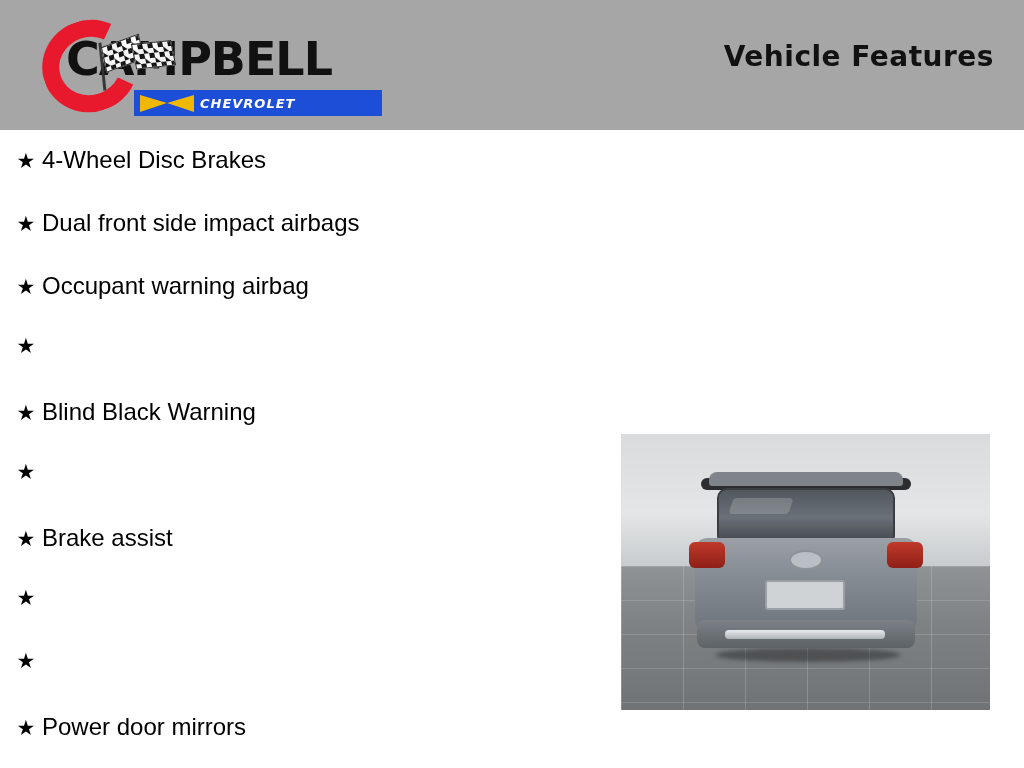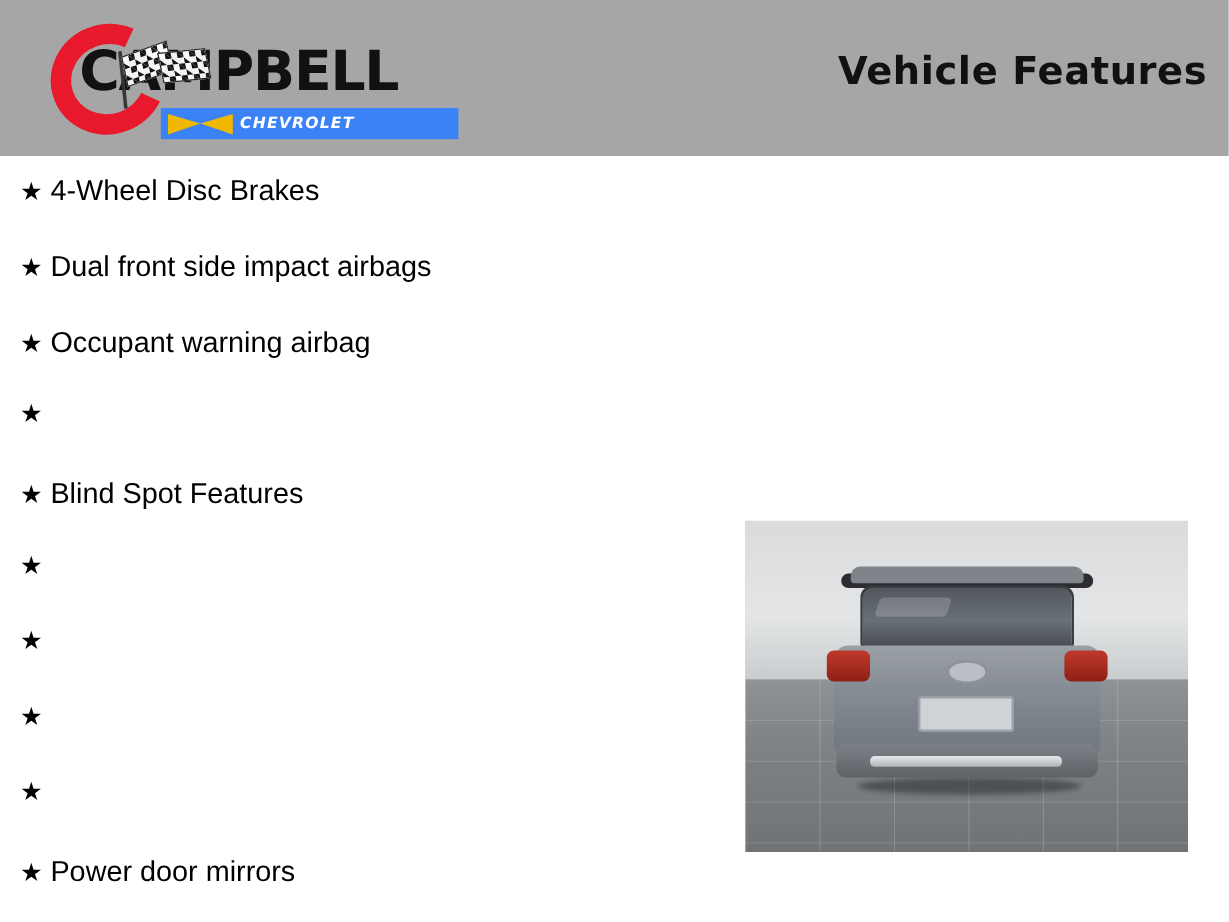--- a/index.html
+++ b/index.html
@@ -82,21 +82,21 @@
     background: #333;
     transform: rotate(6deg);
   }
   
   .bowtie-bar {
     position: absolute;
     left: 92px;
     top: 76px;
     width: 248px;
     height: 26px;
-    background: #3b82f6;
+    background: #1d4ed8;
     display: flex;
     align-items: center;
     padding-left: 6px;
   }
   .bowtie {
     width: 54px;
     height: 17px;
     position: relative;
     flex: 0 0 auto;
     margin-right: 6px;
@@ -115,25 +115,25 @@
     color: #ffffff;
     font-family: "DejaVu Sans", sans-serif;
     font-weight: bold;
     font-size: 13px;
     letter-spacing: 1px;
     font-style: italic;
   }
 
   .header-title {
     position: absolute;
-    right: 18px;
+    right: 30px;
     top: 40px;
     font-family: "DejaVu Sans", sans-serif;
     font-weight: bold;
-    font-size: 32px;
+    font-size: 28px;
     color: #111111;
     letter-spacing: 0.5px;
   }
 
   
   .content {
     position: relative;
     width: 1024px;
     height: 638px;
     background: #ffffff;
@@ -291,27 +291,28 @@
     </li>
     <li class="feature-item">
       <span class="star">★</span>
       <span class="feature-label">Occupant warning airbag</span>
     </li>
     <li class="feature-item">
       <span class="star">★</span>
     </li>
     <li class="feature-item">
       <span class="star">★</span>
-      <span class="feature-label">Blind Spot Features</span>
-    </li>
-    <li class="feature-item">
-      <span class="star">★</span>
-    </li>
-    <li class="feature-item">
-      <span class="star">★</span>
+      <span class="feature-label">Blind Black Warning</span>
+    </li>
+    <li class="feature-item">
+      <span class="star">★</span>
+    </li>
+    <li class="feature-item">
+      <span class="star">★</span>
+      <span class="feature-label">Brake assist</span>
     </li>
     <li class="feature-item">
       <span class="star">★</span>
     </li>
     <li class="feature-item">
       <span class="star">★</span>
     </li>
     <li class="feature-item">
       <span class="star">★</span>
       <span class="feature-label">Power door mirrors</span>

